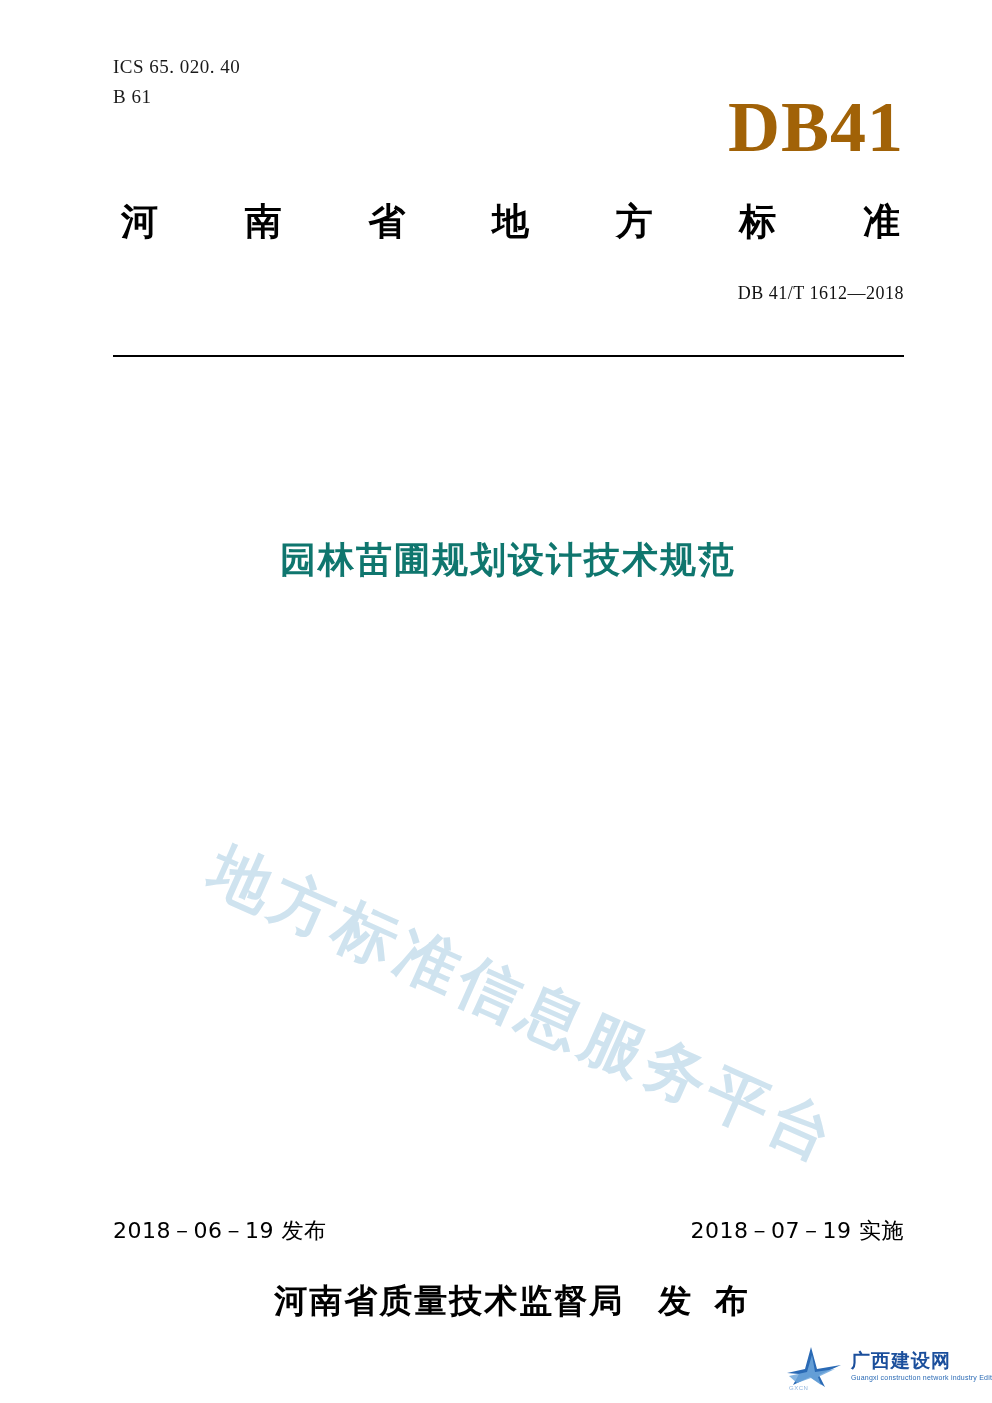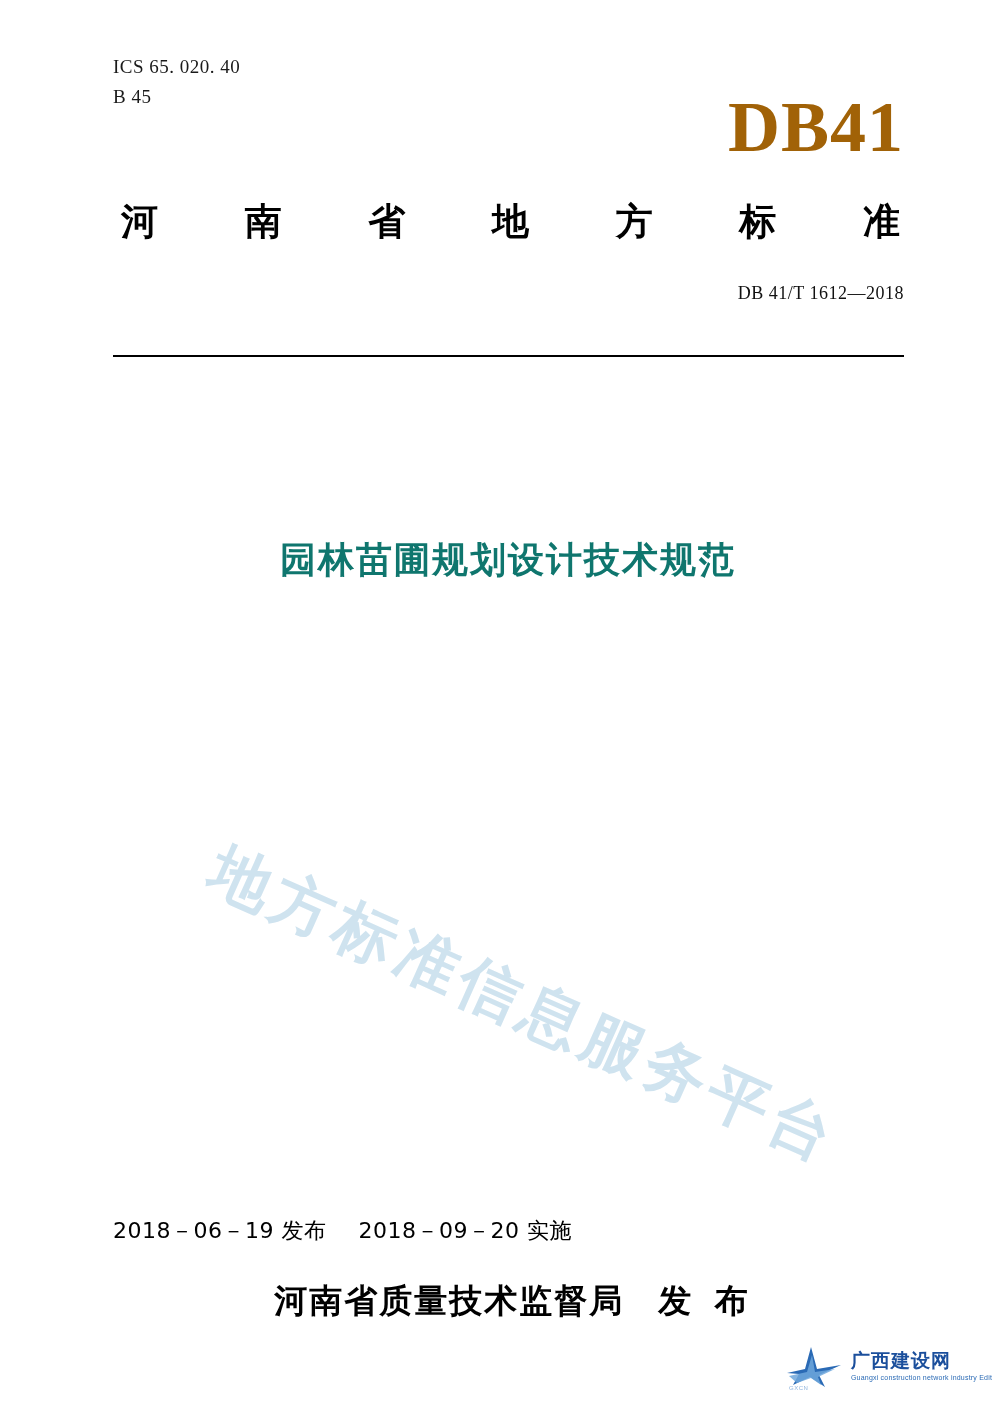--- a/index.html
+++ b/index.html
@@ -120,27 +120,26 @@
     user-select: none;
   }
 
   
   .date-row {
     position: absolute;
     left: 113px;
     right: 112px;
     top: 1208px;
     display: flex;
-    justify-content: flex-start;
+    justify-content: space-between;
     font-family: "DejaVu Sans", sans-serif;
     font-size: 22px;
     line-height: 30px;
     color: #000000;
     letter-spacing: 0.5px;
-    gap: 32px;
   }
 
   
   .issuer {
     position: absolute;
     left: 12px;
     right: 0;
     top: 1275px;
     text-align: center;
     font-family: "DejaVu Sans", sans-serif;
@@ -201,21 +200,21 @@
     letter-spacing: 0.5px;
   }
 </style>
 </head>
 <body>
 
 <div class="page">
 
   <div class="ics-block">
     <div class="ics-line">ICS 65. 020. 40</div>
-    <div class="ics-line">B 45</div>
+    <div class="ics-line">B 61</div>
   </div>
 
   <div class="db41">DB41</div>
 
   <div class="prov-line">
     <span>河</span>
     <span>南</span>
     <span>省</span>
     <span>地</span>
     <span>方</span>
@@ -226,21 +225,21 @@
   <div class="std-no">DB 41/T 1612—2018</div>
 
   <div class="hrule"></div>
 
   <div class="doc-title">园林苗圃规划设计技术规范</div>
 
   <div class="watermark">地方标准信息服务平台</div>
 
   <div class="date-row">
     <div>2018－06－19 发布</div>
-    <div>2018－09－20 实施</div>
+    <div>2018－07－19 实施</div>
   </div>
 
   <div class="issuer">
     <span>河南省质量技术监督局</span><span class="issuer-action">发 布</span>
   </div>
 
   <div class="site-logo">
     <div class="star-wrap">
       <svg width="58" height="46" viewBox="0 0 58 46" xmlns="http://www.w3.org/2000/svg">
         <path d="M2 30 L20 26 L26 4 L32 26 L56 22 L34 32 L40 44 L25 34 L8 42 L14 31 Z" fill="#2a6ab5"></path>

